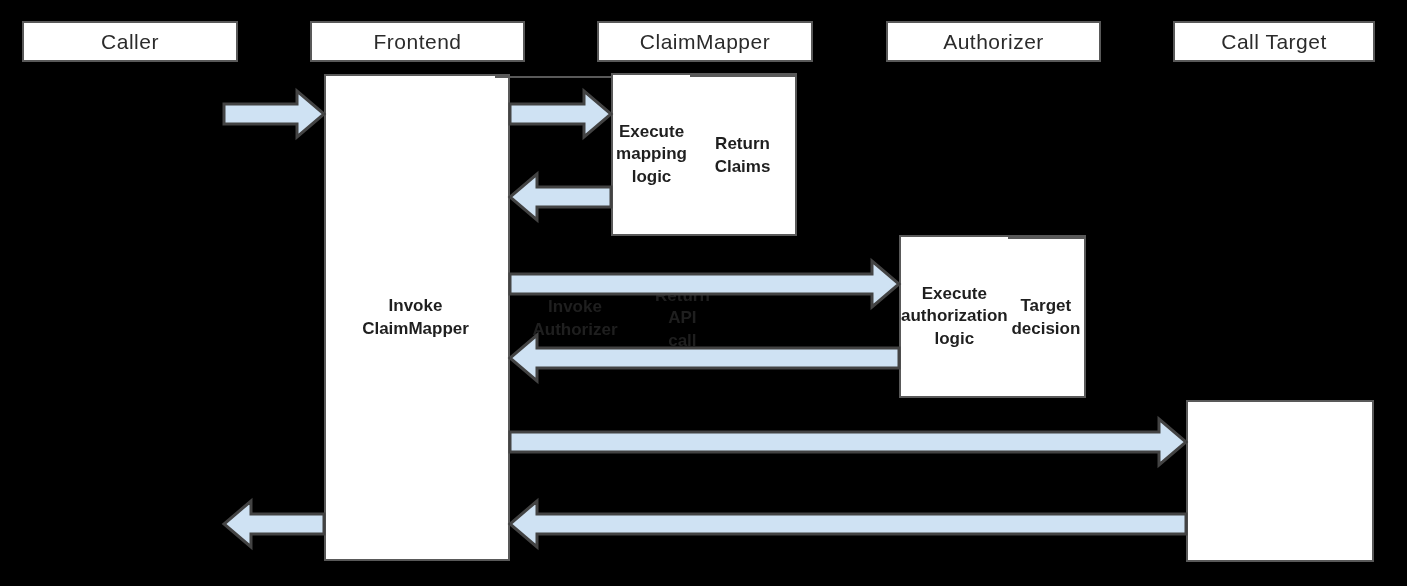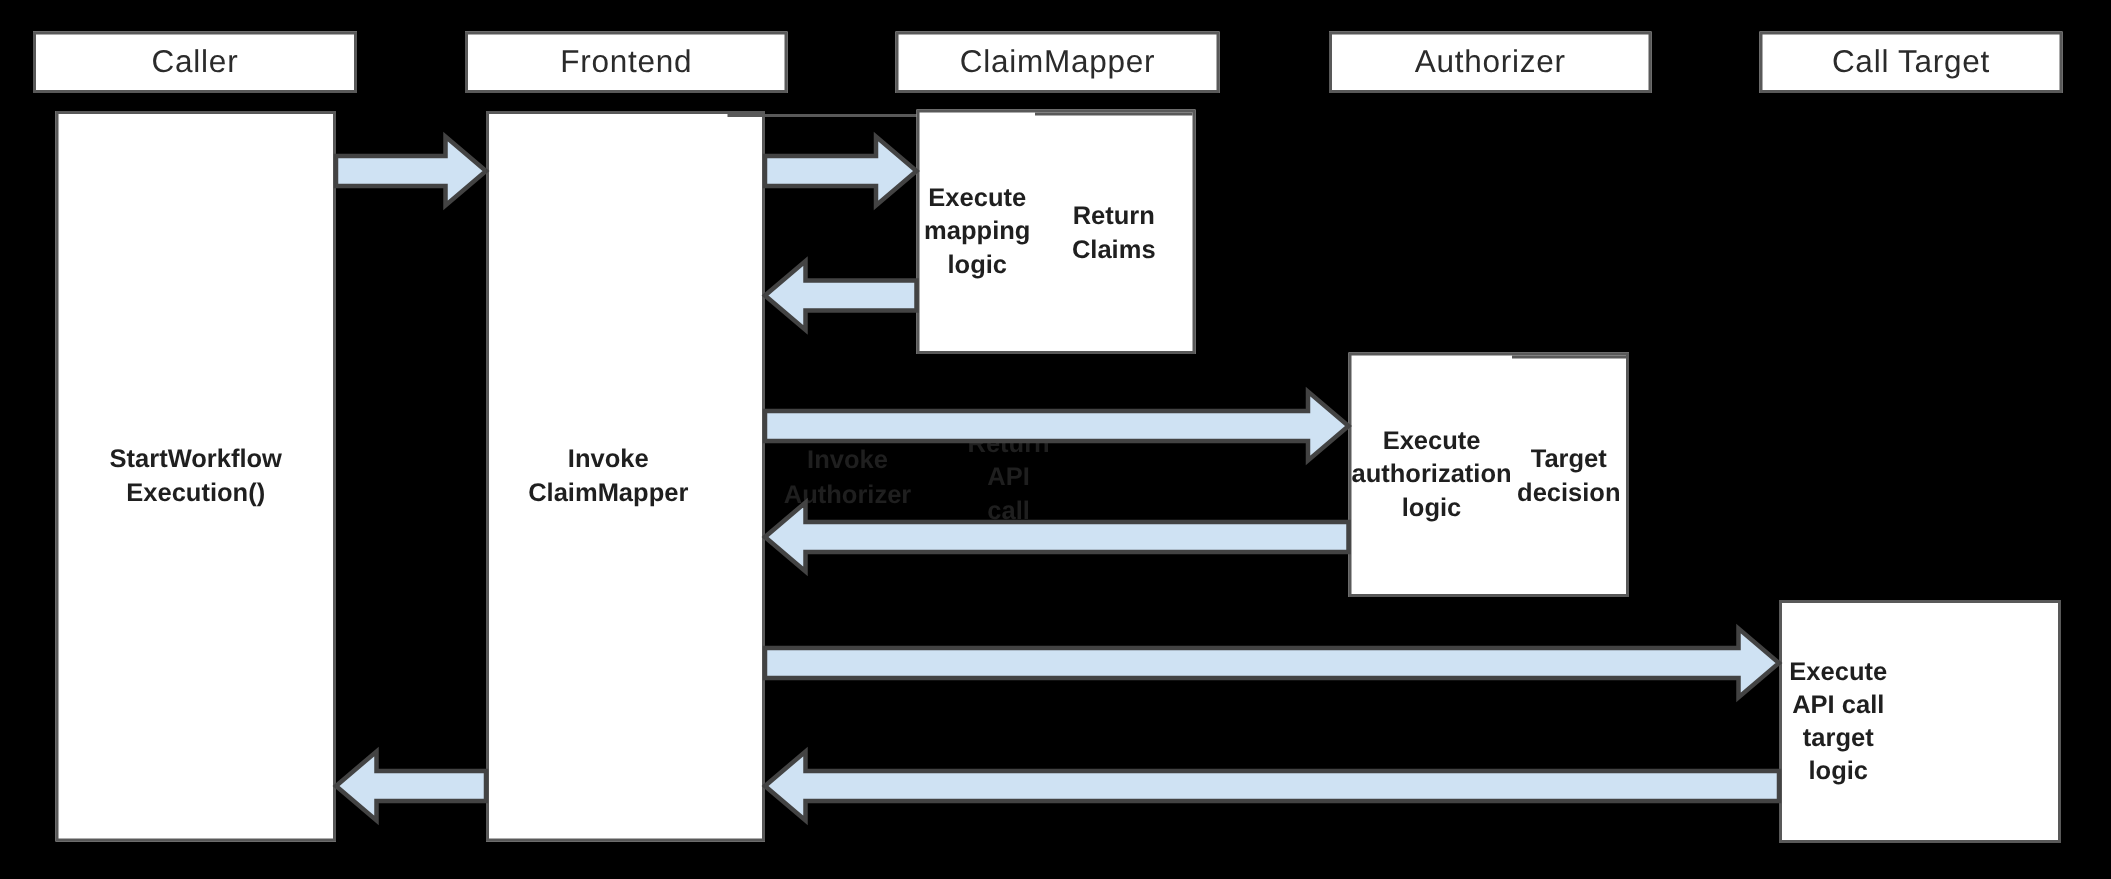--- a/index.html
+++ b/index.html
@@ -28,21 +28,21 @@
 
   .box{
     position:absolute;
     background:var(--box-fill,#fff);
     border:2px solid var(--box-border,#595959);
     box-sizing:border-box;
     display:flex;flex-direction:row;
     z-index:1;
   }
   #box-caller{left:37px;top:74px;width:187px;height:487px;}
-  #box-frontend{left:324px;top:74px;width:186px;height:487px;}
+  #box-frontend{left:324px;top:74px;width:186px;height:487px;padding-left:10px;}
   #box-claimmapper{left:611px;top:73px;width:186px;height:163px;}
   #box-authorizer{left:899px;top:235px;width:187px;height:163px;}
   #box-calltarget{left:1186px;top:400px;width:188px;height:162px;}
 
   .sec{
     display:flex;align-items:center;justify-content:center;
     text-align:center;
     font-size:17px;font-weight:700;line-height:1.3;
     color:var(--body-text,#1f1f1f);
     flex:1 1 auto;
@@ -75,26 +75,20 @@
   <div class="hdr" id="hdr-claimmapper">
     <span>ClaimMapper</span>
   </div>
   <div class="hdr" id="hdr-authorizer">
     <span>Authorizer</span>
   </div>
   <div class="hdr" id="hdr-calltarget">
     <span>Call Target</span>
   </div>
 
-  <div class="box" id="box-caller">
-    <div class="sec">
-      <span class="lbl">StartWorkflow
-Execution()</span>
-    </div>
-  </div>
 
   <div class="box" id="box-frontend">
     <div class="sec" id="fe-sec-1">
       <span class="lbl">Invoke
 ClaimMapper</span>
     </div>
     <div class="sec" id="fe-sec-2">
       <span class="lbl">Invoke
 Authorizer</span>
     </div>
@@ -118,24 +112,20 @@
       <span class="lbl">Execute
 authorization
 logic</span>
     </div>
     <div class="sec">
       <span class="lbl">Target decision</span>
     </div>
   </div>
 
   <div class="box" id="box-calltarget">
-    <div class="sec" id="ct-sec-1">
-      <span class="lbl">Execute API call
-target logic</span>
-    </div>
   </div>
 
   <svg id="arrow-layer" xmlns="http://www.w3.org/2000/svg">
       <polygon points="224,104 297,104 297,91 324,114 297,137 297,124 224,124" fill="#cfe2f3" stroke="#434343" stroke-width="3" stroke-linejoin="miter"></polygon>
       <polygon points="510,104 584,104 584,91 611,114 584,137 584,124 510,124" fill="#cfe2f3" stroke="#434343" stroke-width="3" stroke-linejoin="miter"></polygon>
       <polygon points="611,187 537,187 537,174 510,197 537,220 537,207 611,207" fill="#cfe2f3" stroke="#434343" stroke-width="3" stroke-linejoin="miter"></polygon>
       <polygon points="510,274 872,274 872,261 899,284 872,307 872,294 510,294" fill="#cfe2f3" stroke="#434343" stroke-width="3" stroke-linejoin="miter"></polygon>
       <polygon points="899,348 537,348 537,335 510,358 537,381 537,368 899,368" fill="#cfe2f3" stroke="#434343" stroke-width="3" stroke-linejoin="miter"></polygon>
       <polygon points="510,432 1159,432 1159,419 1186,442 1159,465 1159,452 510,452" fill="#cfe2f3" stroke="#434343" stroke-width="3" stroke-linejoin="miter"></polygon>
       <polygon points="1186,514 537,514 537,501 510,524 537,547 537,534 1186,534" fill="#cfe2f3" stroke="#434343" stroke-width="3" stroke-linejoin="miter"></polygon>

